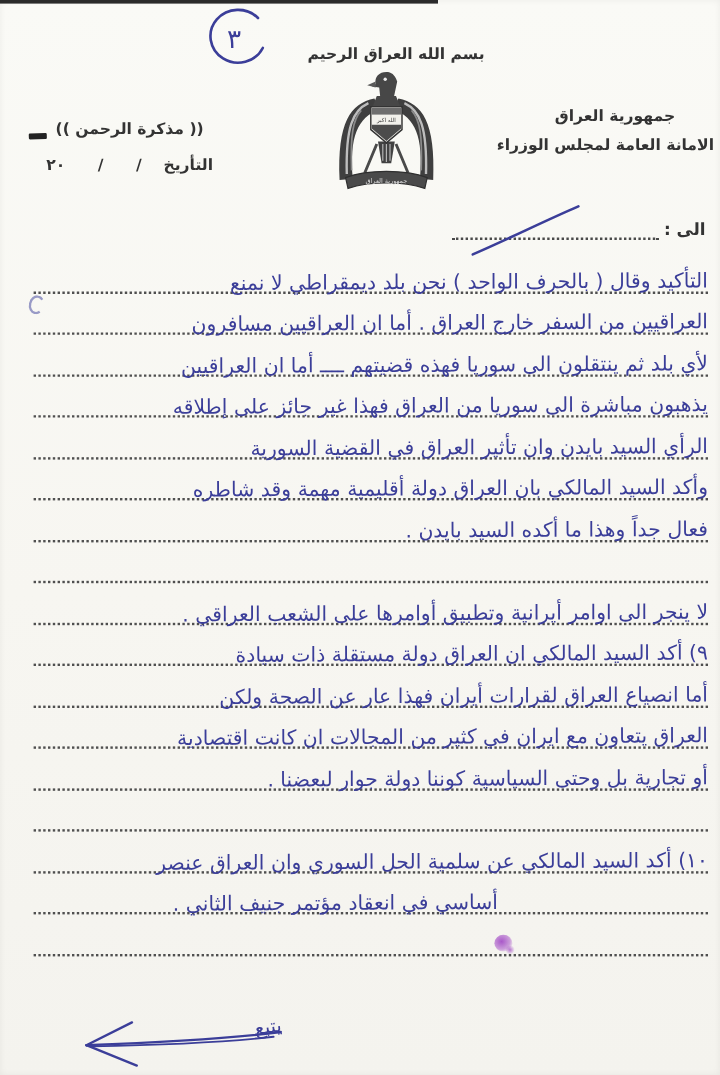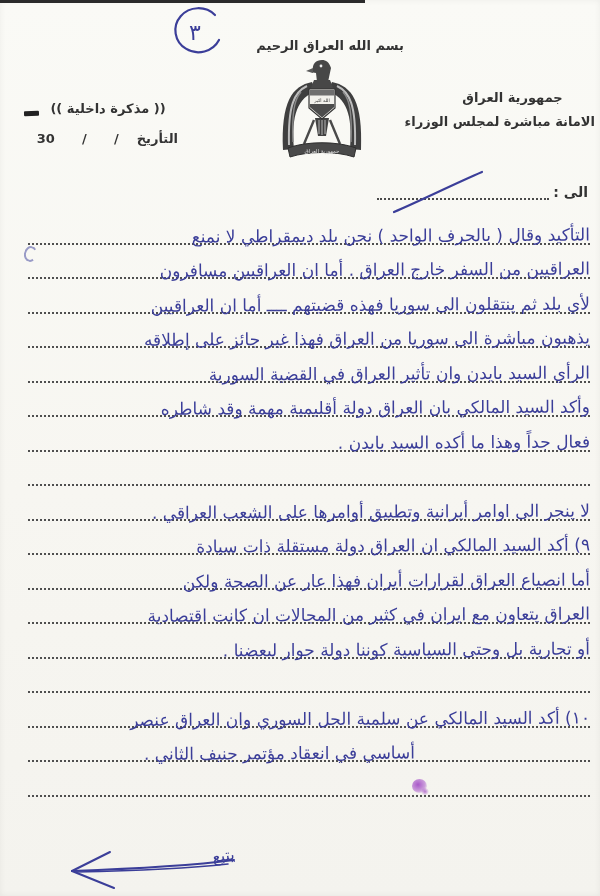--- a/index.html
+++ b/index.html
@@ -89,26 +89,26 @@
       <path d="M39.8,48 h24.4 v3 l-12.2,10.5 -12.2,-10.5 Z" fill="#4c4c4c"></path>
     </g>
     <g>
       <path d="M18,92 C36,85 68,85 86,92 L84,101 C66,95 38,95 20,101 Z" fill="#4a4a4a" stroke="#2f2f2f" stroke-width="1"></path>
       <text x="52" y="96.5" text-anchor="middle" font-size="5.4" fill="#ddd" font-family="DejaVu Sans, sans-serif">جمهورية العراق</text>
     </g>
   </svg>
 
   <div class="hdr-right print">
     <div>جمهورية العراق</div>
-    <div>الامانة مباشرة لمجلس الوزراء</div>
+    <div>الامانة العامة لمجلس الوزراء</div>
   </div>
 
   <div class="hdr-left print">
-    <div>(( مذكرة داخلية ))</div>
-    <div class="date-line">التأريخ    /      /      30</div>
+    <div>(( مذكرة الرحمن ))</div>
+    <div class="date-line">التأريخ    /      /      ٢٠</div>
   </div>
 
   <div class="to-row print">
     <span>الى :</span>
     <span class="to-dots"></span>
   </div>
 
   <svg class="mark-svg" style="left:388px;top:168px;" width="100" height="48" viewBox="0 0 100 48">
     <path d="M6,44 C34,32 66,16 94,4" fill="none" stroke="#3b3e99" stroke-width="2.2" stroke-linecap="round"></path>
   </svg>

